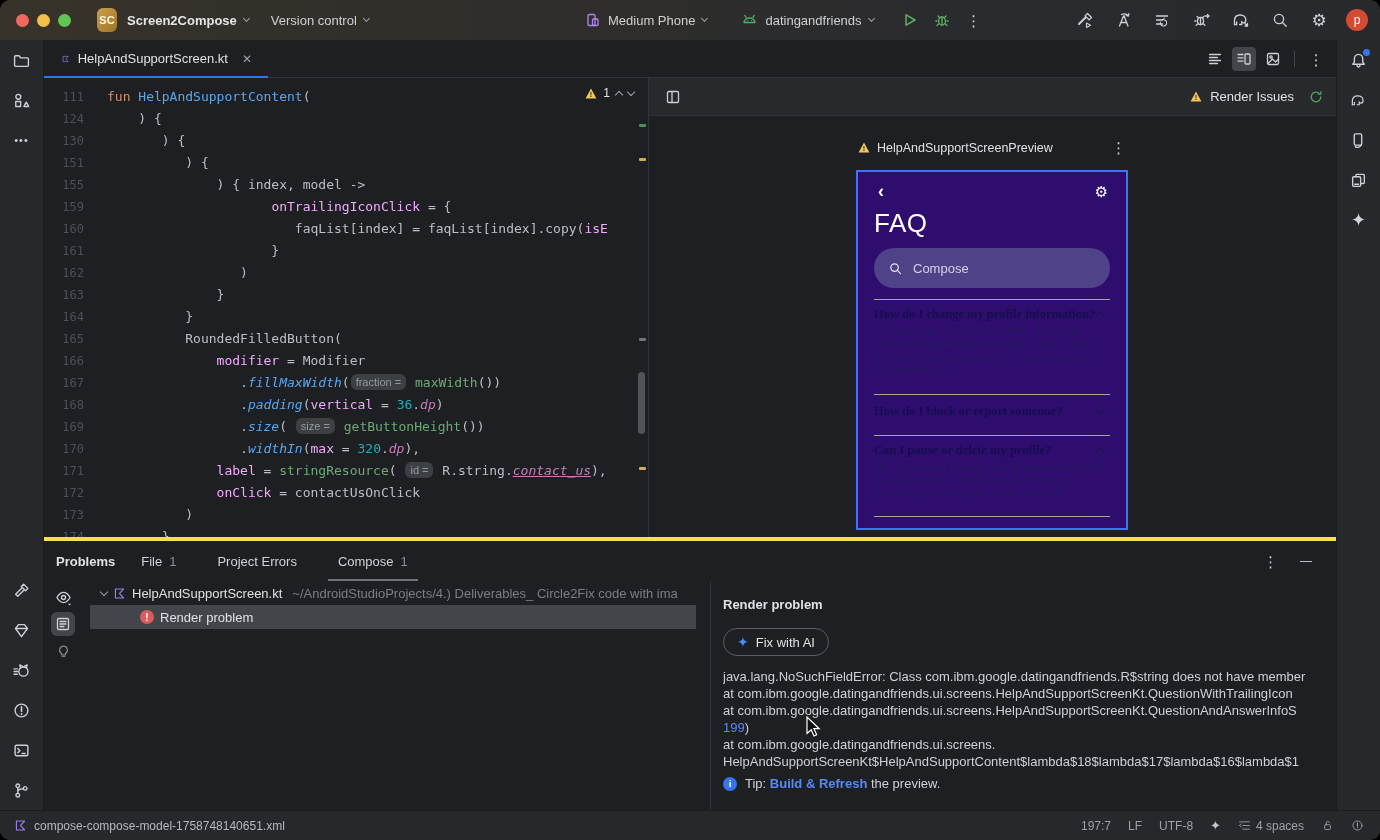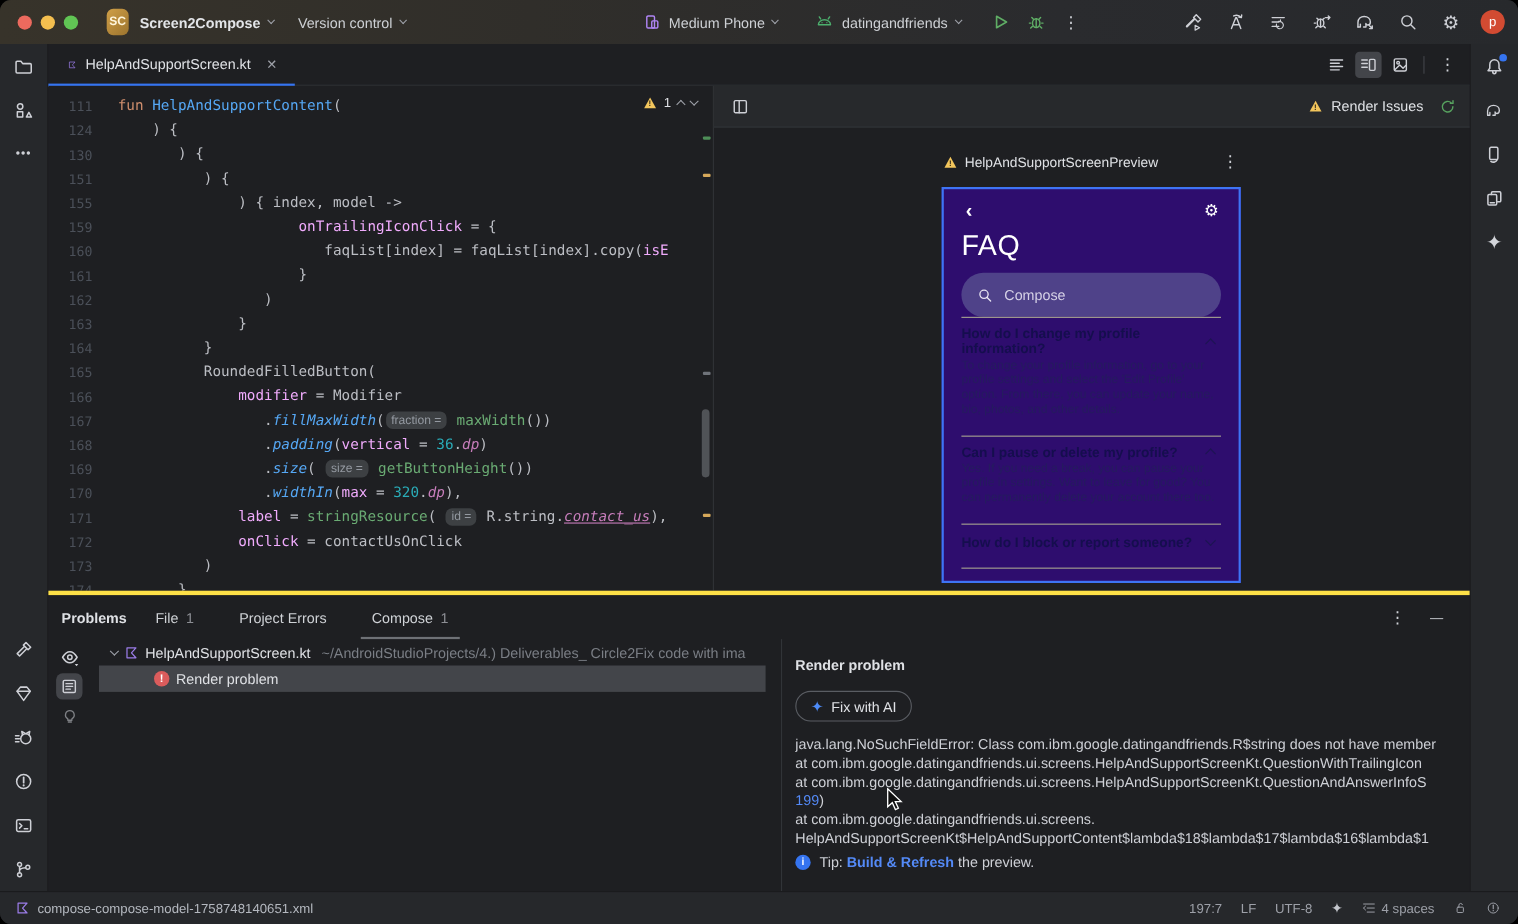--- a/index.html
+++ b/index.html
@@ -82,21 +82,21 @@
   .pv-titlerow{position:absolute;left:207px;top:62px;width:272px;display:flex;align-items:center;gap:7px;padding:0 2px;}
   .pv-title{font-size:12.5px;color:#dfe1e5;white-space:nowrap;}
   .pv-titlerow .dots-v{margin-left:auto;}
   .phone{position:absolute;left:207px;top:92px;width:272px;height:360px;background:#2e0d6e;border:2.5px solid #3e74f5;overflow:hidden;}
   .ph-top{display:flex;align-items:center;justify-content:space-between;padding:10px 18px 0 20px;}
   .ph-back{color:#fff;font-size:18px;font-weight:bold;line-height:1;}
   .ph-gear{color:#fff;font-size:15px;line-height:1;}
   .ph-title{color:#fff;font-size:26px;padding:8px 0 0 16px;letter-spacing:.5px;}
   .ph-search{margin:9px 16px 0 16px;height:40px;border-radius:20px;background:#4f4289;display:flex;align-items:center;gap:10px;padding:0 14px;}
   .ph-search-txt{color:#d6d1e6;font-size:13px;}
-  .faq{margin:0 16px 0 16px;}
+  .faq{margin:11px 16px 0 16px;font-family:Liberation Serif, serif;}
   .faq-item{border-top:1.5px solid #a9a691;padding:7px 2px 16px 0;}
   .faq-item.collapsed{padding:9px 2px 16px 0;}
   .faq-q{display:flex;align-items:center;justify-content:space-between;}
   .faq-qtext{color:#150e4e;font-size:12.5px;font-weight:bold;}
   .pchev{width:7px;height:7px;border-right:1.6px solid #1c1452;border-bottom:1.6px solid #1c1452;flex:none;margin-right:4px;}
   .pchev.up{transform:rotate(-135deg);margin-top:4px;} .pchev.down{transform:rotate(45deg);margin-top:-2px;}
   .faq-a{color:#251c5e;font-size:11px;line-height:13.4px;margin-top:2px;}
 
   
   .bottom{position:absolute;left:0;top:497px;width:1292px;height:273px;background:#1e1f22;border-top:4px solid #fde047;}
@@ -455,32 +455,32 @@
           <span class="ph-search-txt">Compose</span>
         </div>
         <div class="faq" id="faq">
             <div class="faq-item">
               <div class="faq-q">
                 <span class="faq-qtext">How do I change my profile information?</span>
                 <span class="pchev up"></span>
               </div>
               <div class="faq-a">To change your profile information, go to your profile settings and select the 'Edit Profile' option. From there, you can update your name, bio, photos, and other details.</div>
             </div>
+            <div class="faq-item collapsed">
+              <div class="faq-q">
+                <span class="faq-qtext">How do I block or report someone?</span>
+                <span class="pchev down"></span>
+              </div>
+            </div>
             <div class="faq-item">
               <div class="faq-q">
                 <span class="faq-qtext">Can I pause or delete my profile?</span>
                 <span class="pchev up"></span>
               </div>
               <div class="faq-a">Yes. If you need a break, you can pause your profile in settings. Want to leave for good? You can permanently delete your account there too.</div>
-            </div>
-            <div class="faq-item collapsed">
-              <div class="faq-q">
-                <span class="faq-qtext">How do I block or report someone?</span>
-                <span class="pchev down"></span>
-              </div>
             </div>
             <div class="faq-item collapsed"></div>
           </div>
       </div>
     </div>
 
     <div class="bottom">
       <div class="btabs">
         <span class="panel-title">Problems</span>
         <div id="btabs" style="display:flex;gap:41px;height:40px;align-items:flex-start">

